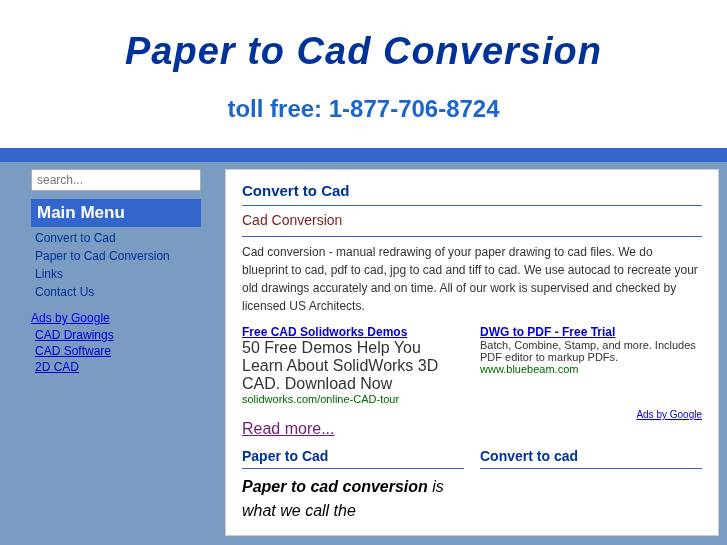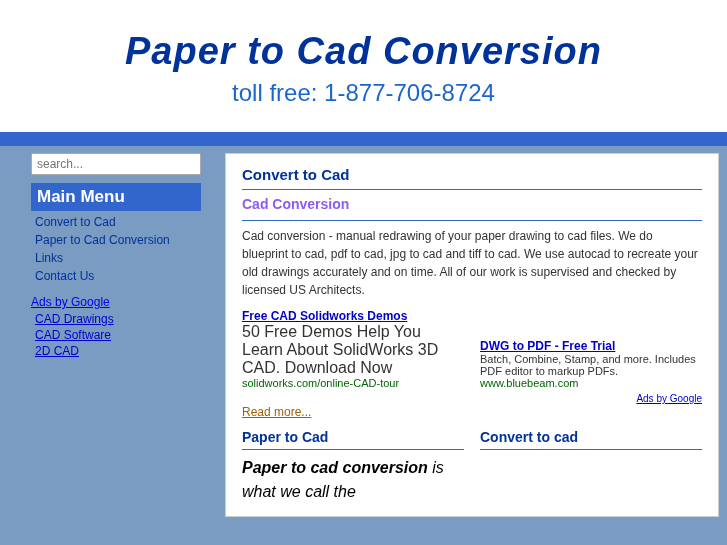--- a/index.html
+++ b/index.html
@@ -20,23 +20,23 @@
     }
     #header h1 {
       font-size: 38px;
       font-weight: 900;
       color: #003399;
       font-style: italic;
       letter-spacing: 1px;
     }
     #header h2 {
       font-size: 24px;
-      font-weight: normal;
+      font-weight: bold;
       color: #1a66cc;
-      margin-top: 6px;
+      margin-top: 22px;
     }
 
     
     #nav-bar {
       background: #3366cc;
       height: 10px;
     }
 
     
     #main-wrapper {
@@ -105,37 +105,36 @@
       color: #003399;
       margin-bottom: 6px;
     }
     .content-divider {
       border: none;
       border-top: 1px solid #3366cc;
       margin: 6px 0;
     }
     .content-subtitle {
       font-size: 14px;
-      font-weight: bold;
-      color: #8b5cf6;
+      font-weight: normal;
+      color: #7f1d1d;
       margin-bottom: 8px;
     }
     .content-body {
       font-size: 12px;
       color: #333;
       line-height: 1.5;
       margin-bottom: 10px;
     }
 
     
     .ad-row {
       display: flex;
       gap: 16px;
       margin-bottom: 4px;
-      align-items: flex-end;
     }
     .ad-box {
       flex: 1;
       font-size: 11px;
       color: #333;
     }
     .ad-title {
       color: #0000cc;
       font-weight: bold;
       text-decoration: underline;
@@ -150,23 +149,23 @@
       font-size: 10px;
       color: #666;
       text-align: right;
       margin-top: 2px;
     }
     .ads-google-right span {
       color: #0000cc;
       text-decoration: underline;
     }
     .read-more {
-      color: #a16207;
-      text-decoration: underline;
-      font-size: 12px;
+      color: #701a75;
+      text-decoration: underline;
+      font-size: 16px;
       cursor: pointer;
     }
 
     
     .bottom-cols {
       display: flex;
       gap: 16px;
       margin-top: 10px;
     }
     .bottom-col {

